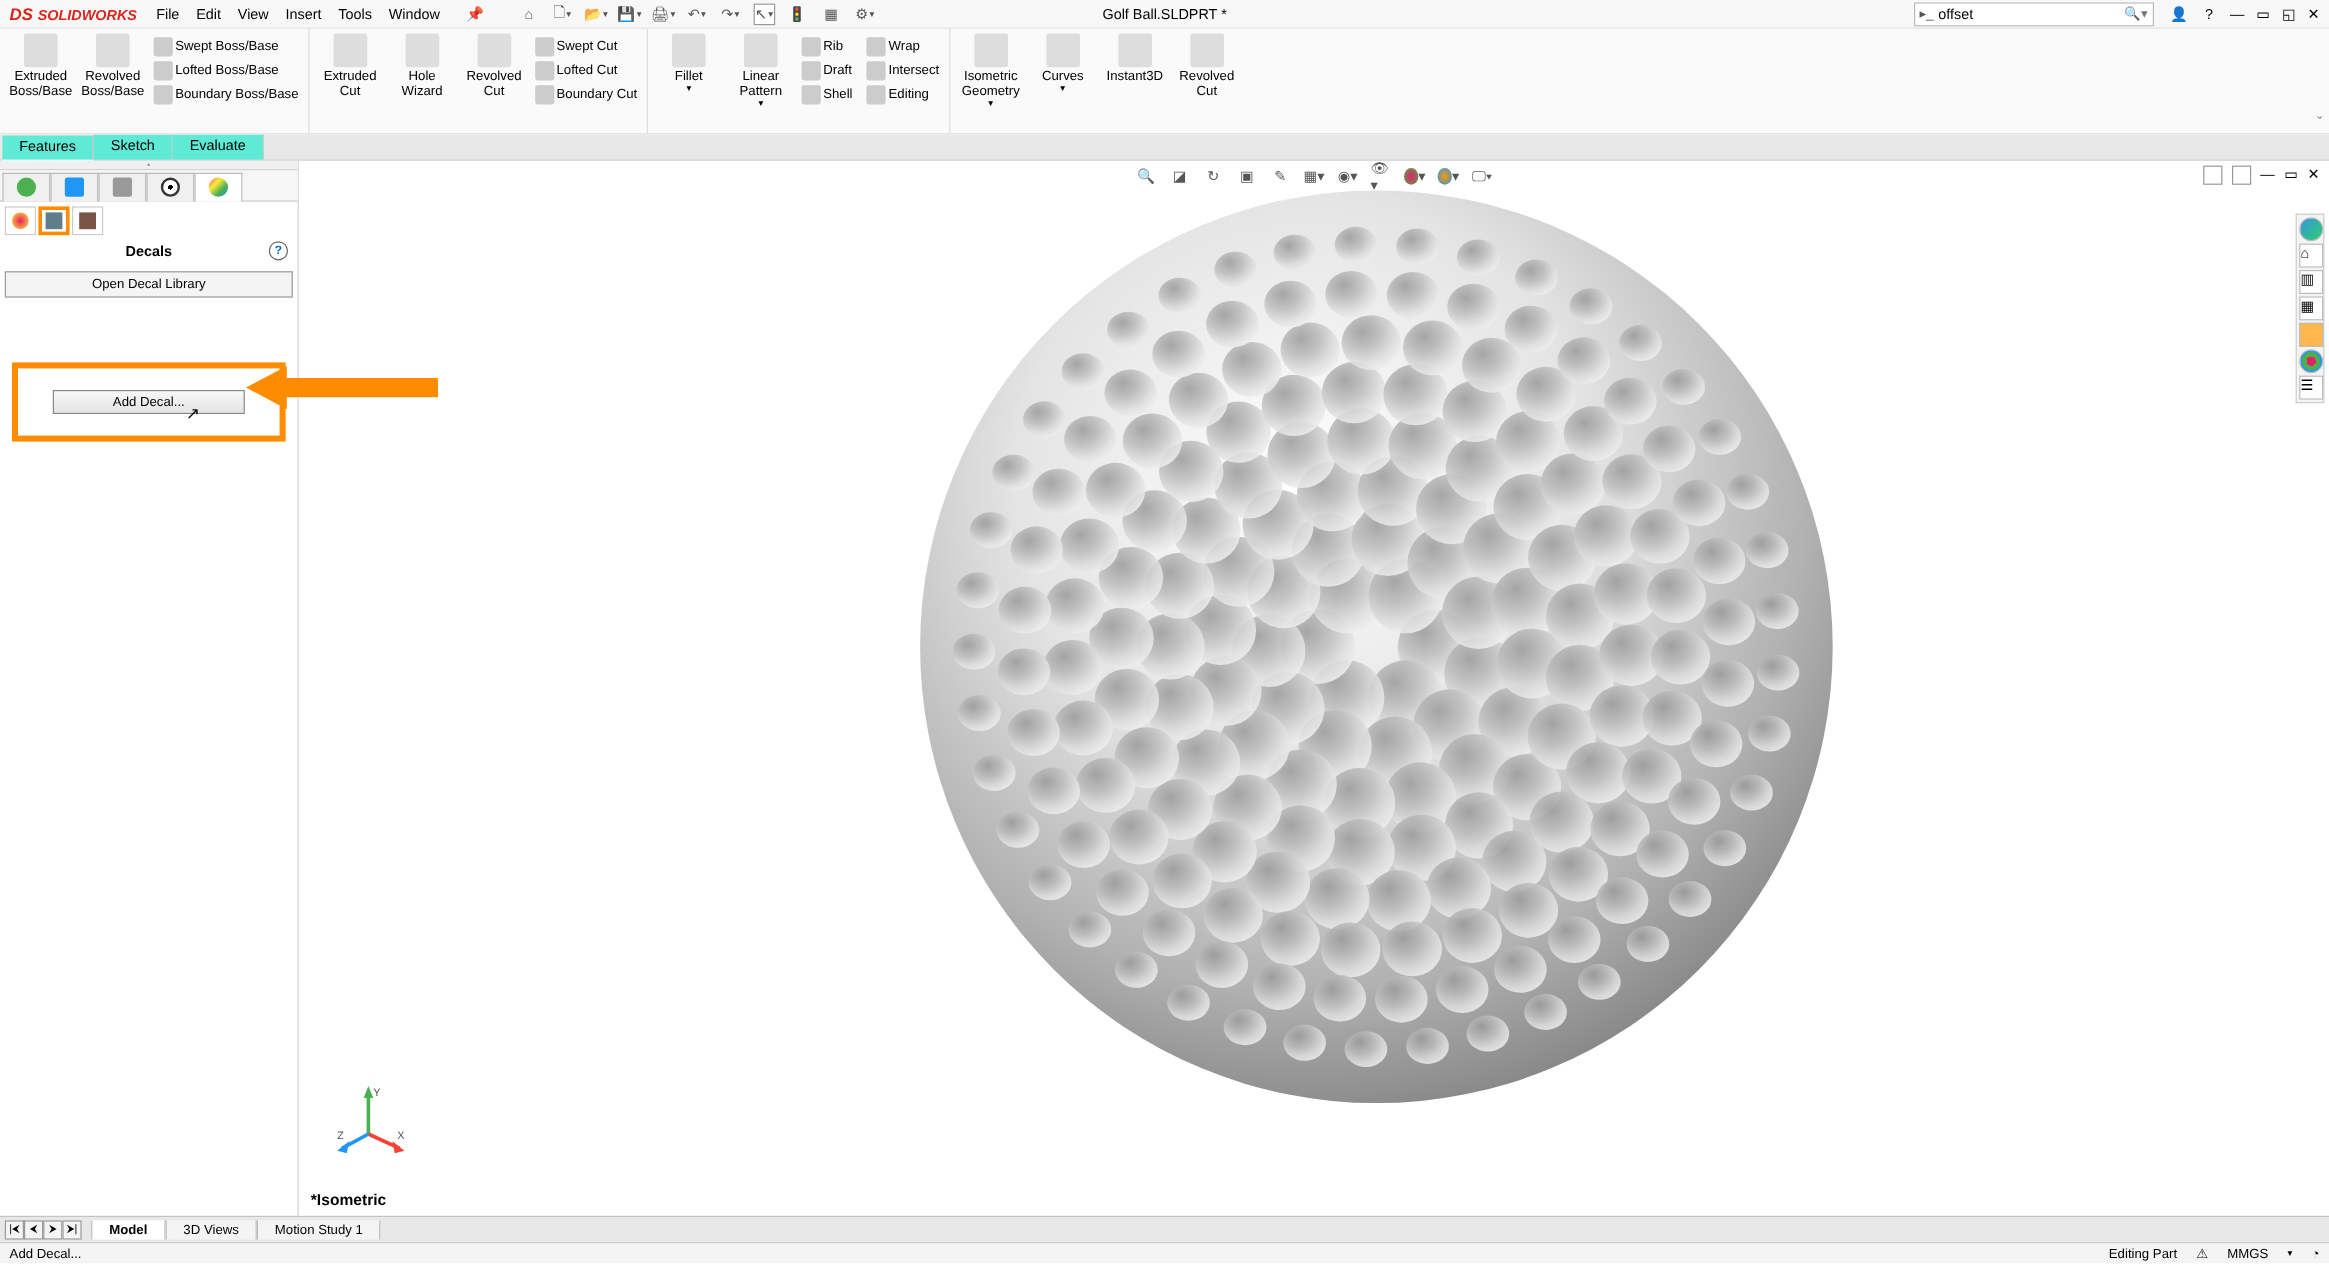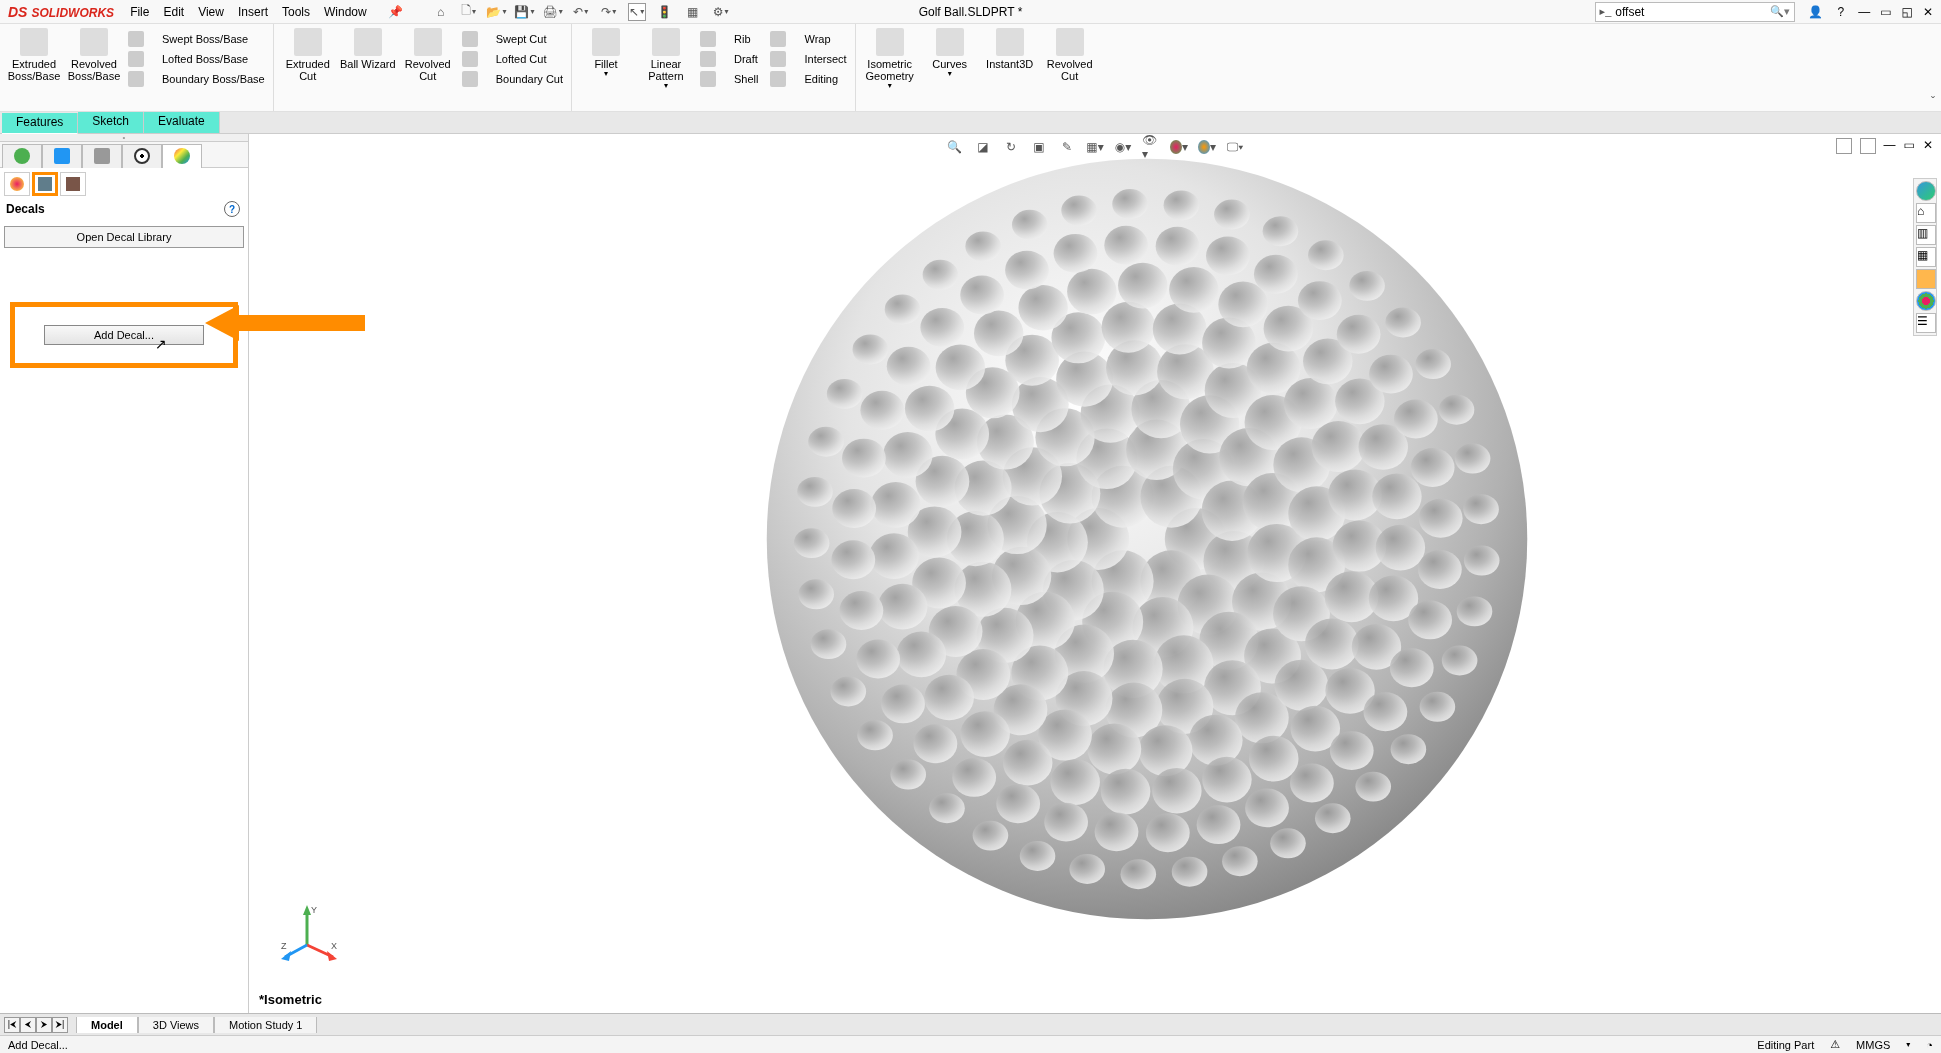--- a/index.html
+++ b/index.html
@@ -23,21 +23,21 @@
 .search-box input { border: none; outline: none; flex: 1; font-size: 12px; }
 .window-controls { display: flex; gap: 10px; align-items: center; }
 
 
 .ribbon { height: 88px; display: flex; background: #fafafa; border-bottom: 1px solid #e0e0e0; position: relative; }
 .ribbon-group { display: flex; flex-direction: column; border-right: 1px solid #ddd; padding: 4px 6px; }
 .big-btns { display: flex; gap: 4px; }
 .big-btn { display: flex; flex-direction: column; align-items: center; justify-content: flex-start; width: 56px; text-align: center; font-size: 11px; line-height: 1.1; cursor: pointer; }
 .big-btn .bicon { width: 28px; height: 28px; margin-bottom: 2px; background: #ddd; border-radius: 2px; }
 .small-list { display: flex; flex-direction: column; gap: 2px; padding-top: 2px; }
-.small-btn { display: flex; align-items: center; gap: 18px; font-size: 11px; cursor: pointer; padding: 1px 2px; }
+.small-btn { display: flex; align-items: center; gap: 2px; font-size: 11px; cursor: pointer; padding: 1px 2px; }
 .small-btn .sicon { width: 16px; height: 16px; background: #ccc; border-radius: 2px; }
 .cols { display: flex; gap: 8px; }
 .ribbon-collapse { position: absolute; right: 6px; bottom: 2px; font-size: 12px; color: #666; cursor: pointer; }
 
 
 .tabrow { height: 22px; display: flex; background: #e8e8e8; border-bottom: 1px solid #ccc; padding-left: 2px; }
 .tab { padding: 2px 14px; border-right: 1px solid #ccc; font-size: 12px; cursor: pointer; background: #5eead4; }
 .tab.active { background: #5eead4; font-weight: normal; border-bottom: 1px solid #fff; position: relative; top: 1px; }
 
 
@@ -51,21 +51,21 @@
 .ticon.green { background: #4caf50; }
 .ticon.blue { background: #2196f3; border-radius: 2px;}
 .ticon.gray { background: #999; border-radius: 2px;}
 .ticon.target { background: radial-gradient(circle,#000 2px,transparent 2px),#fff; border: 2px solid #333; border-radius:50%;}
 .ticon.globe { background: linear-gradient(135deg,#ef5350,#ffeb3b,#4caf50,#2196f3); border-radius:50%;}
 .arrow-callout { position: absolute; left: 205px; top: 171px; width: 160px; height: 36px; z-index: 50; }
 .sub-tabs { display: flex; padding: 4px 4px 0 4px; gap: 2px; }
 .sub-tab { width: 26px; height: 24px; border: 1px solid #ccc; display: flex; align-items: center; justify-content: center; cursor: pointer; background:#fff;}
 .sub-tab.active { border: 3px solid #ff8c00; }
 .sub-tab .ico { width: 14px; height: 14px; }
-.panel-head { display: flex; align-items: center; padding: 6px; position: relative; font-weight: bold; font-size: 12px;}
+.panel-head { display: flex; align-items: center; justify-content: center; padding: 6px; position: relative; font-weight: bold; font-size: 12px;}
 .panel-head .help { position: absolute; right: 8px; width: 16px; height: 16px; border: 1px solid #666; border-radius: 50%; display:flex; align-items:center; justify-content:center; font-size:10px; color:#0066cc; cursor:pointer;}
 .info-box { background: #ffffa0; border: 1px solid #d4d47a; margin: 4px; padding: 6px; font-size: 11px; line-height: 1.3; }
 .wide-btn { margin: 4px; padding: 4px; border: 1px solid #999; background: #f4f4f4; text-align: center; font-size: 11px; cursor: pointer; }
 .add-decal-wrap { margin: 50px 10px; padding: 18px; border: 5px solid #ff8c00; background: #fff; display:flex; justify-content:center;}
 .add-decal-btn { width: 160px; padding: 3px; border: 1px solid #888; background: linear-gradient(#f8f8f8,#e4e4e4); font-size: 11px; text-align: center; cursor: pointer; position: relative;}
 .add-decal-btn::after { content:"↖"; position:absolute; right: 36px; bottom: -8px; font-size: 14px; transform: scaleX(-1) rotate(0deg); color:#000;}
 
 
 .viewport { flex: 1; background: #fff; position: relative; overflow: hidden; }
 .heads-up { position: absolute; top: 4px; left: 50%; transform: translateX(-50%); display: flex; gap: 10px; align-items: center; }
@@ -174,21 +174,21 @@
     </div>
   </div>
   <div class="ribbon-group">
     <div class="big-btns">
       <div class="big-btn">
           <div class="bicon c-orange"></div>
           <span>Extruded Cut</span>
         </div>
       <div class="big-btn">
           <div class="bicon c-teal"></div>
-          <span>Ball Wizard</span>
+          <span>Hole Wizard</span>
         </div>
       <div class="big-btn">
           <div class="bicon c-orange"></div>
           <span>Revolved Cut</span>
         </div>
       <div class="small-list">
         <div class="small-btn">
             <div class="sicon c-orange"></div>
             <span>Swept Cut</span>
           </div>

